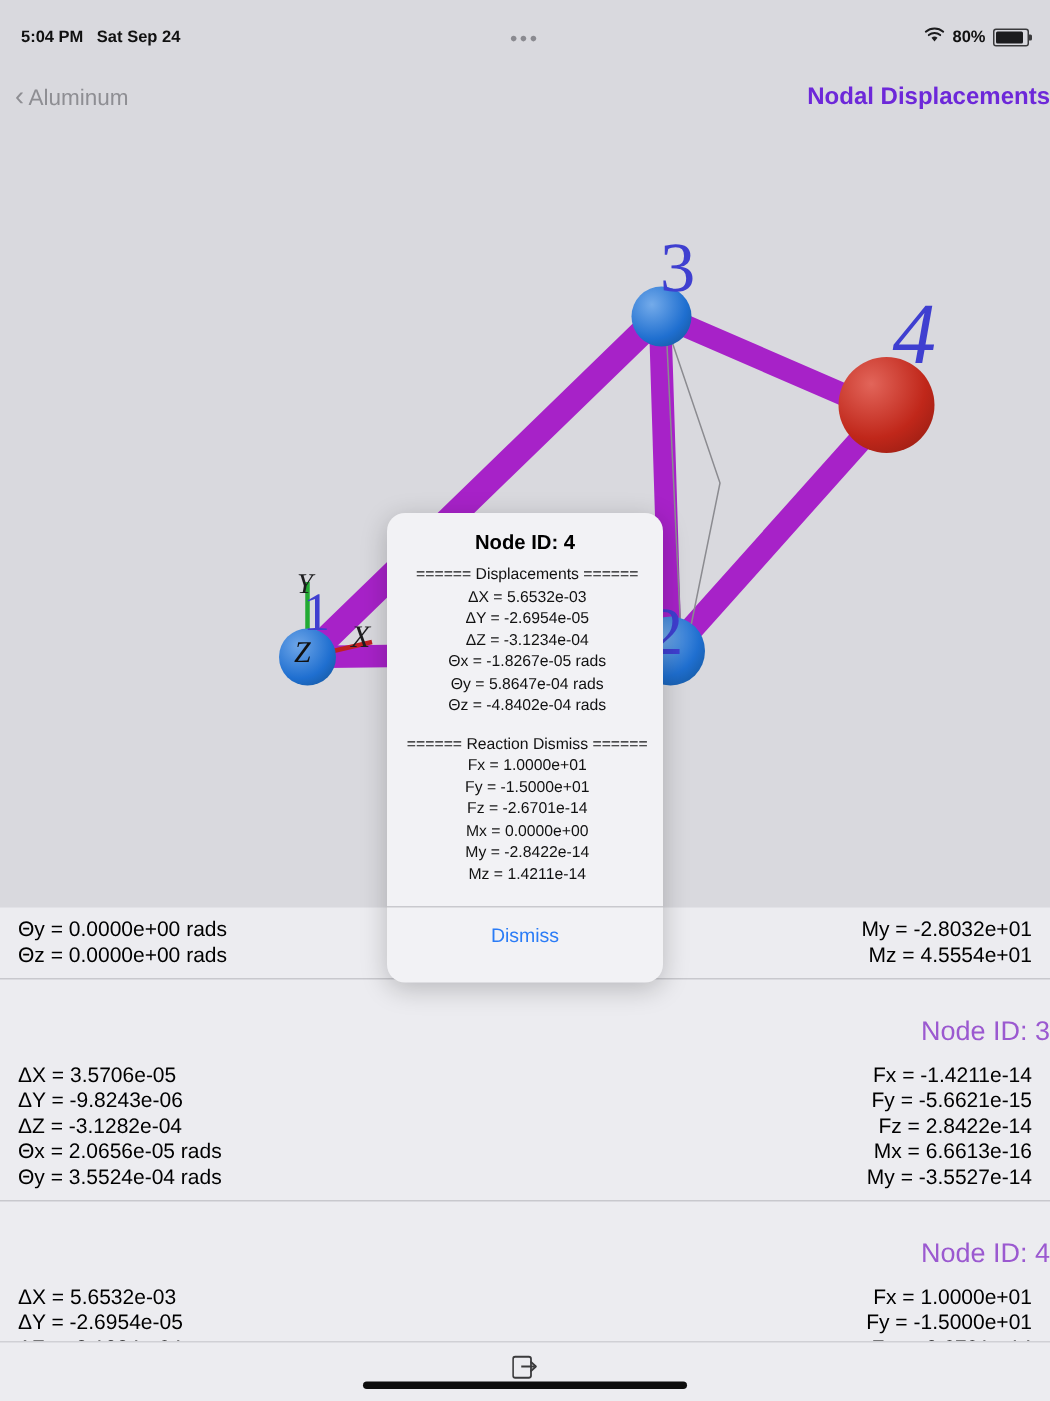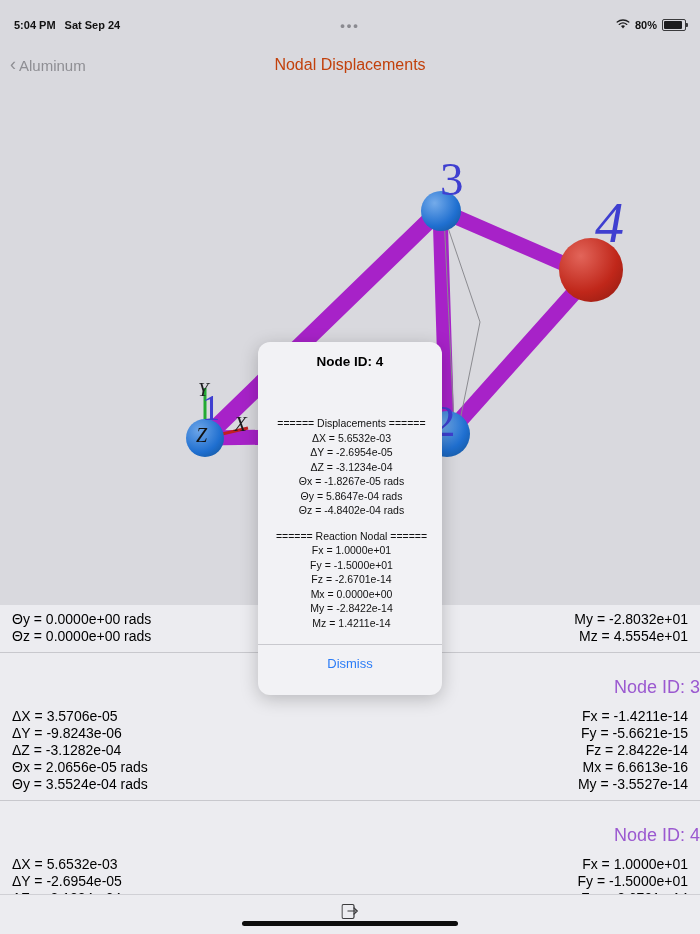--- a/index.html
+++ b/index.html
@@ -79,24 +79,24 @@
     font-size: 15px;
   }
   .chev {
     font-size: 18px;
     line-height: 1;
     margin-top: -2px;
   }
   .nav-title {
     position: absolute;
     left: 0; right: 0;
-    text-align: center;
+    text-align: right;
     font-size: 16px;
-    font-weight: normal;
-    color: #c2410c;
+    font-weight: bold;
+    color: #6d28d9;
     pointer-events: none;
   }
 
   
   .canvas {
     position: absolute;
     top: 50px;
     left: 0;
     width: 700px;
     height: 555px;
@@ -174,21 +174,20 @@
     font-size: 13.5px;
     font-weight: bold;
     padding: 12px 0 7px 0;
   }
   .pop-body {
     text-align: center;
     font-size: 10.5px;
     line-height: 14.5px;
     padding: 0 3px 14px 6px;
     color: #111;
-    margin-top: 40px;
   }
   .pop-sep-label {
     display: block;
   }
   .pop-gap { height: 11px; }
   .pop-divider {
     height: 1px;
     background: #c9c9ce;
   }
   .pop-dismiss {
@@ -360,21 +359,21 @@
   <div class="pop-title">Node ID: 4</div>
   <div class="pop-body">
     <span class="pop-sep-label">====== Displacements ======</span>
     <span class="pop-sep-label">ΔX = 5.6532e-03</span>
     <span class="pop-sep-label">ΔY = -2.6954e-05</span>
     <span class="pop-sep-label">ΔZ = -3.1234e-04</span>
     <span class="pop-sep-label">Θx = -1.8267e-05 rads</span>
     <span class="pop-sep-label">Θy = 5.8647e-04 rads</span>
     <span class="pop-sep-label">Θz = -4.8402e-04 rads</span>
     <div class="pop-gap"></div>
-    <span class="pop-sep-label">====== Reaction Nodal ======</span>
+    <span class="pop-sep-label">====== Reaction Dismiss ======</span>
     <span class="pop-sep-label">Fx = 1.0000e+01</span>
     <span class="pop-sep-label">Fy = -1.5000e+01</span>
     <span class="pop-sep-label">Fz = -2.6701e-14</span>
     <span class="pop-sep-label">Mx = 0.0000e+00</span>
     <span class="pop-sep-label">My = -2.8422e-14</span>
     <span class="pop-sep-label">Mz = 1.4211e-14</span>
   </div>
   <div class="pop-divider"></div>
   <div class="pop-dismiss">Dismiss</div>
 </div>

